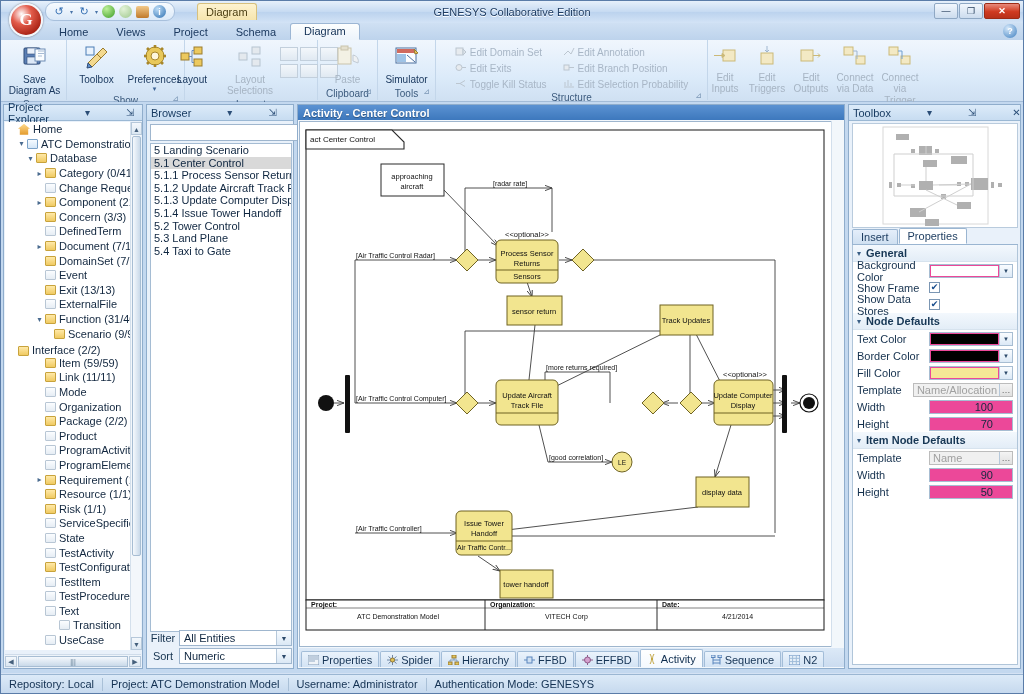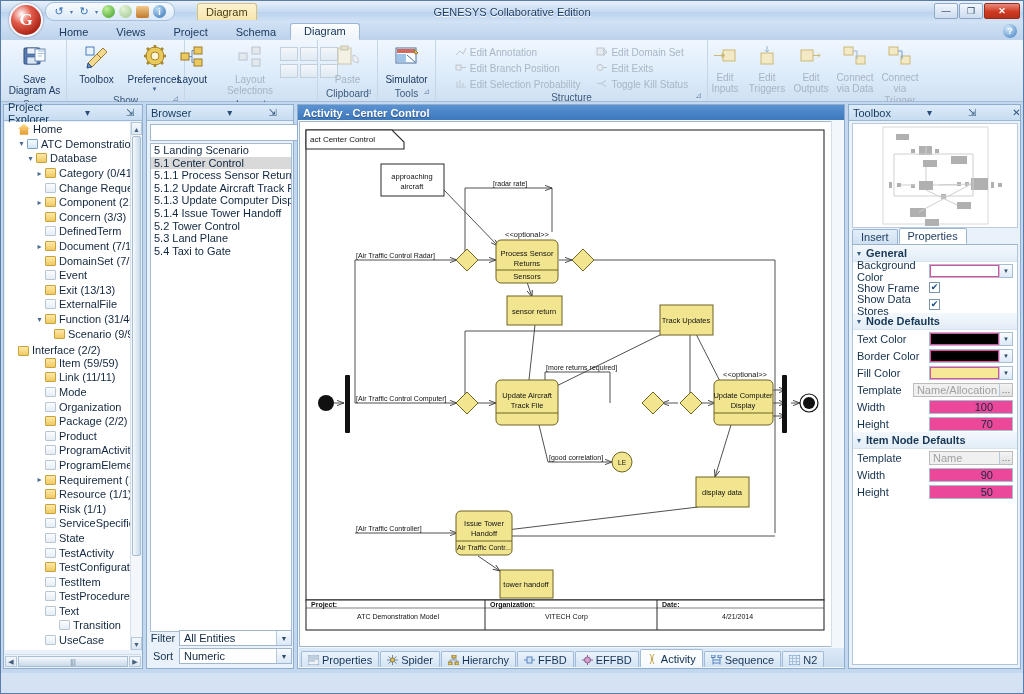--- a/index.html
+++ b/index.html
@@ -511,20 +511,48 @@
         <span class="dlg">⊿</span>
       </div>
     </div>
 
     <div class="rgroup" style="width:272px">
       <div class="rgroup-body" style="gap:10px">
         <div class="col-small">
           <div class="smallitem">
             <span style="width:12px">
               <svg width="12" height="11" viewBox="0 0 12 11">
+                  <rect x="1" y="2" width="7" height="7" fill="#e7ebef" stroke="#bcc6d0"></rect>
+                  <path d="M8 3l3 3-3 3z" fill="#dde4eb" stroke="#bcc6d0"></path>
+                </svg>
+            </span>
+            <span>Edit Domain Set</span>
+          </div>
+          <div class="smallitem">
+            <span style="width:12px">
+              <svg width="12" height="11" viewBox="0 0 12 11">
+                  <circle cx="4" cy="5.5" r="3" fill="#e7ebef" stroke="#bcc6d0"></circle>
+                  <path d="M7 5.5h4" stroke="#bcc6d0"></path>
+                </svg>
+            </span>
+            <span>Edit Exits</span>
+          </div>
+          <div class="smallitem">
+            <span style="width:12px">
+              <svg width="12" height="11" viewBox="0 0 12 11">
+                  <path d="M1 5.5h4M5 5.5l5-3M5 5.5l5 3" stroke="#bcc6d0" fill="none"></path>
+                </svg>
+            </span>
+            <span>Toggle Kill Status</span>
+          </div>
+        </div>
+        <div class="col-small">
+          <div class="smallitem">
+            <span style="width:12px">
+              <svg width="12" height="11" viewBox="0 0 12 11">
                   <path d="M1 9l4-4 3 3 3-6" stroke="#bcc6d0" fill="none"></path>
                 </svg>
             </span>
             <span>Edit Annotation</span>
           </div>
           <div class="smallitem">
             <span style="width:12px">
               <svg width="12" height="11" viewBox="0 0 12 11">
                   <rect x="1" y="3" width="5" height="5" fill="#e7ebef" stroke="#bcc6d0"></rect>
                   <path d="M6 5.5h5" stroke="#bcc6d0"></path>
@@ -532,48 +560,20 @@
             </span>
             <span>Edit Branch Position</span>
           </div>
           <div class="smallitem">
             <span style="width:12px">
               <svg width="12" height="11" viewBox="0 0 12 11">
                   <path d="M1 9h10M2 8V4M5 8V2M8 8V5" stroke="#bcc6d0" fill="none"></path>
                 </svg>
             </span>
             <span>Edit Selection Probability</span>
-          </div>
-        </div>
-        <div class="col-small">
-          <div class="smallitem">
-            <span style="width:12px">
-              <svg width="12" height="11" viewBox="0 0 12 11">
-                  <rect x="1" y="2" width="7" height="7" fill="#e7ebef" stroke="#bcc6d0"></rect>
-                  <path d="M8 3l3 3-3 3z" fill="#dde4eb" stroke="#bcc6d0"></path>
-                </svg>
-            </span>
-            <span>Edit Domain Set</span>
-          </div>
-          <div class="smallitem">
-            <span style="width:12px">
-              <svg width="12" height="11" viewBox="0 0 12 11">
-                  <circle cx="4" cy="5.5" r="3" fill="#e7ebef" stroke="#bcc6d0"></circle>
-                  <path d="M7 5.5h4" stroke="#bcc6d0"></path>
-                </svg>
-            </span>
-            <span>Edit Exits</span>
-          </div>
-          <div class="smallitem">
-            <span style="width:12px">
-              <svg width="12" height="11" viewBox="0 0 12 11">
-                  <path d="M1 5.5h4M5 5.5l5-3M5 5.5l5 3" stroke="#bcc6d0" fill="none"></path>
-                </svg>
-            </span>
-            <span>Toggle Kill Status</span>
           </div>
         </div>
       </div>
       <div class="rgroup-label">
         <span>Structure</span>
         <span class="dlg">⊿</span>
       </div>
     </div>
 
     <div class="rgroup" style="width:212px;border-right:none">
@@ -1269,14 +1269,20 @@
             <span class="plabel">Height</span>
             <div class="pfield">
               <span class="val num">50</span>
             </div>
           </div>
         </div>
     </div>
 
   </div>
 
+  <div class="statusbar" id="statusbar">
+      <div class="sbseg">Repository: Local</div>
+      <div class="sbseg">Project: ATC Demonstration Model</div>
+      <div class="sbseg">Username: Administrator</div>
+      <div class="sbseg">Authentication Mode: GENESYS</div>
+    </div>
 
 </div>
 
 </body></html>

